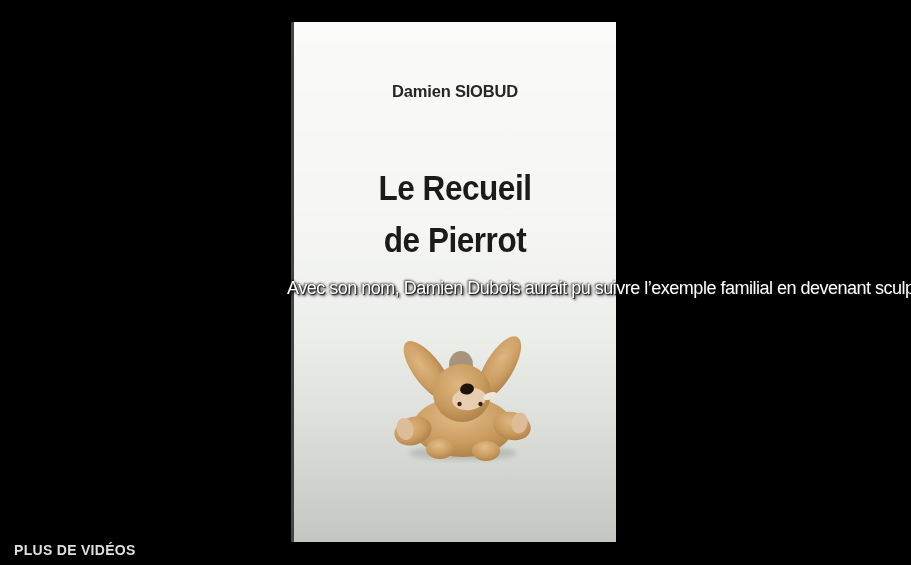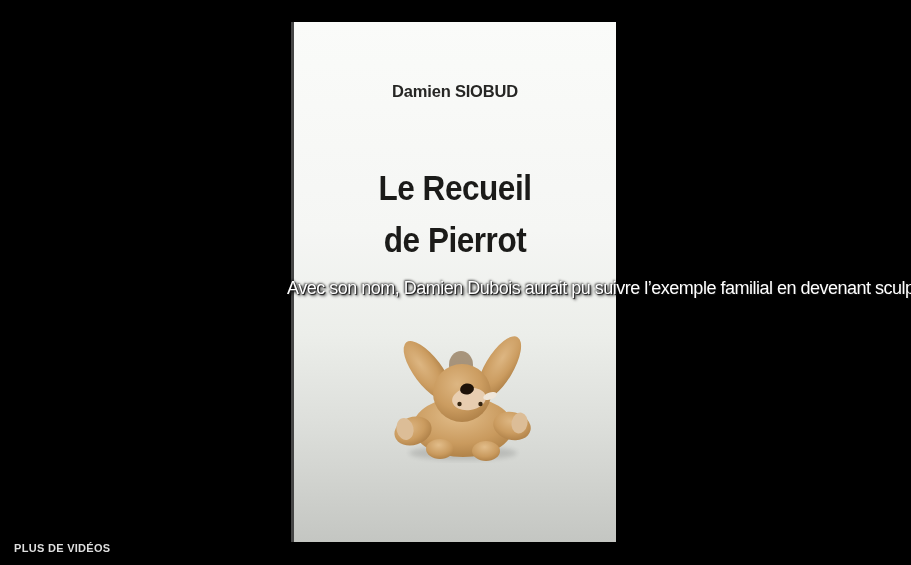--- a/index.html
+++ b/index.html
@@ -71,21 +71,21 @@
       2px 2px 3px rgba(0,0,0,0.75),
       -1px -1px 2px rgba(0,0,0,0.55),
       0 0 3px rgba(0,0,0,0.7);
   }
   .sub1 { left: 287px; top: 278px; }
   .sub2 { left: 632px; top: 298px; }
   
   .more-videos {
     position: absolute;
     left: 14px; top: 542px;
-    font-size: 11px;
+    font-size: 14px;
     font-weight: bold;
     letter-spacing: 0.3px;
     color: #dfdfdf;
     z-index: 6;
   }
 </style>
 </head>
 <body>
 
 <div class="video-frame">

